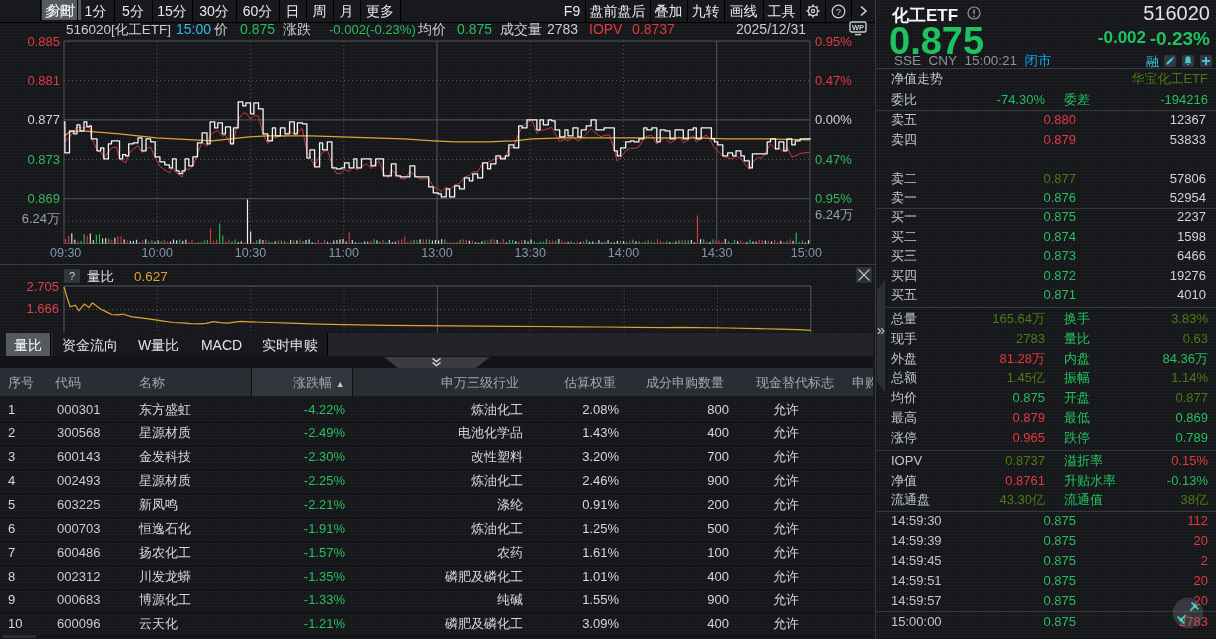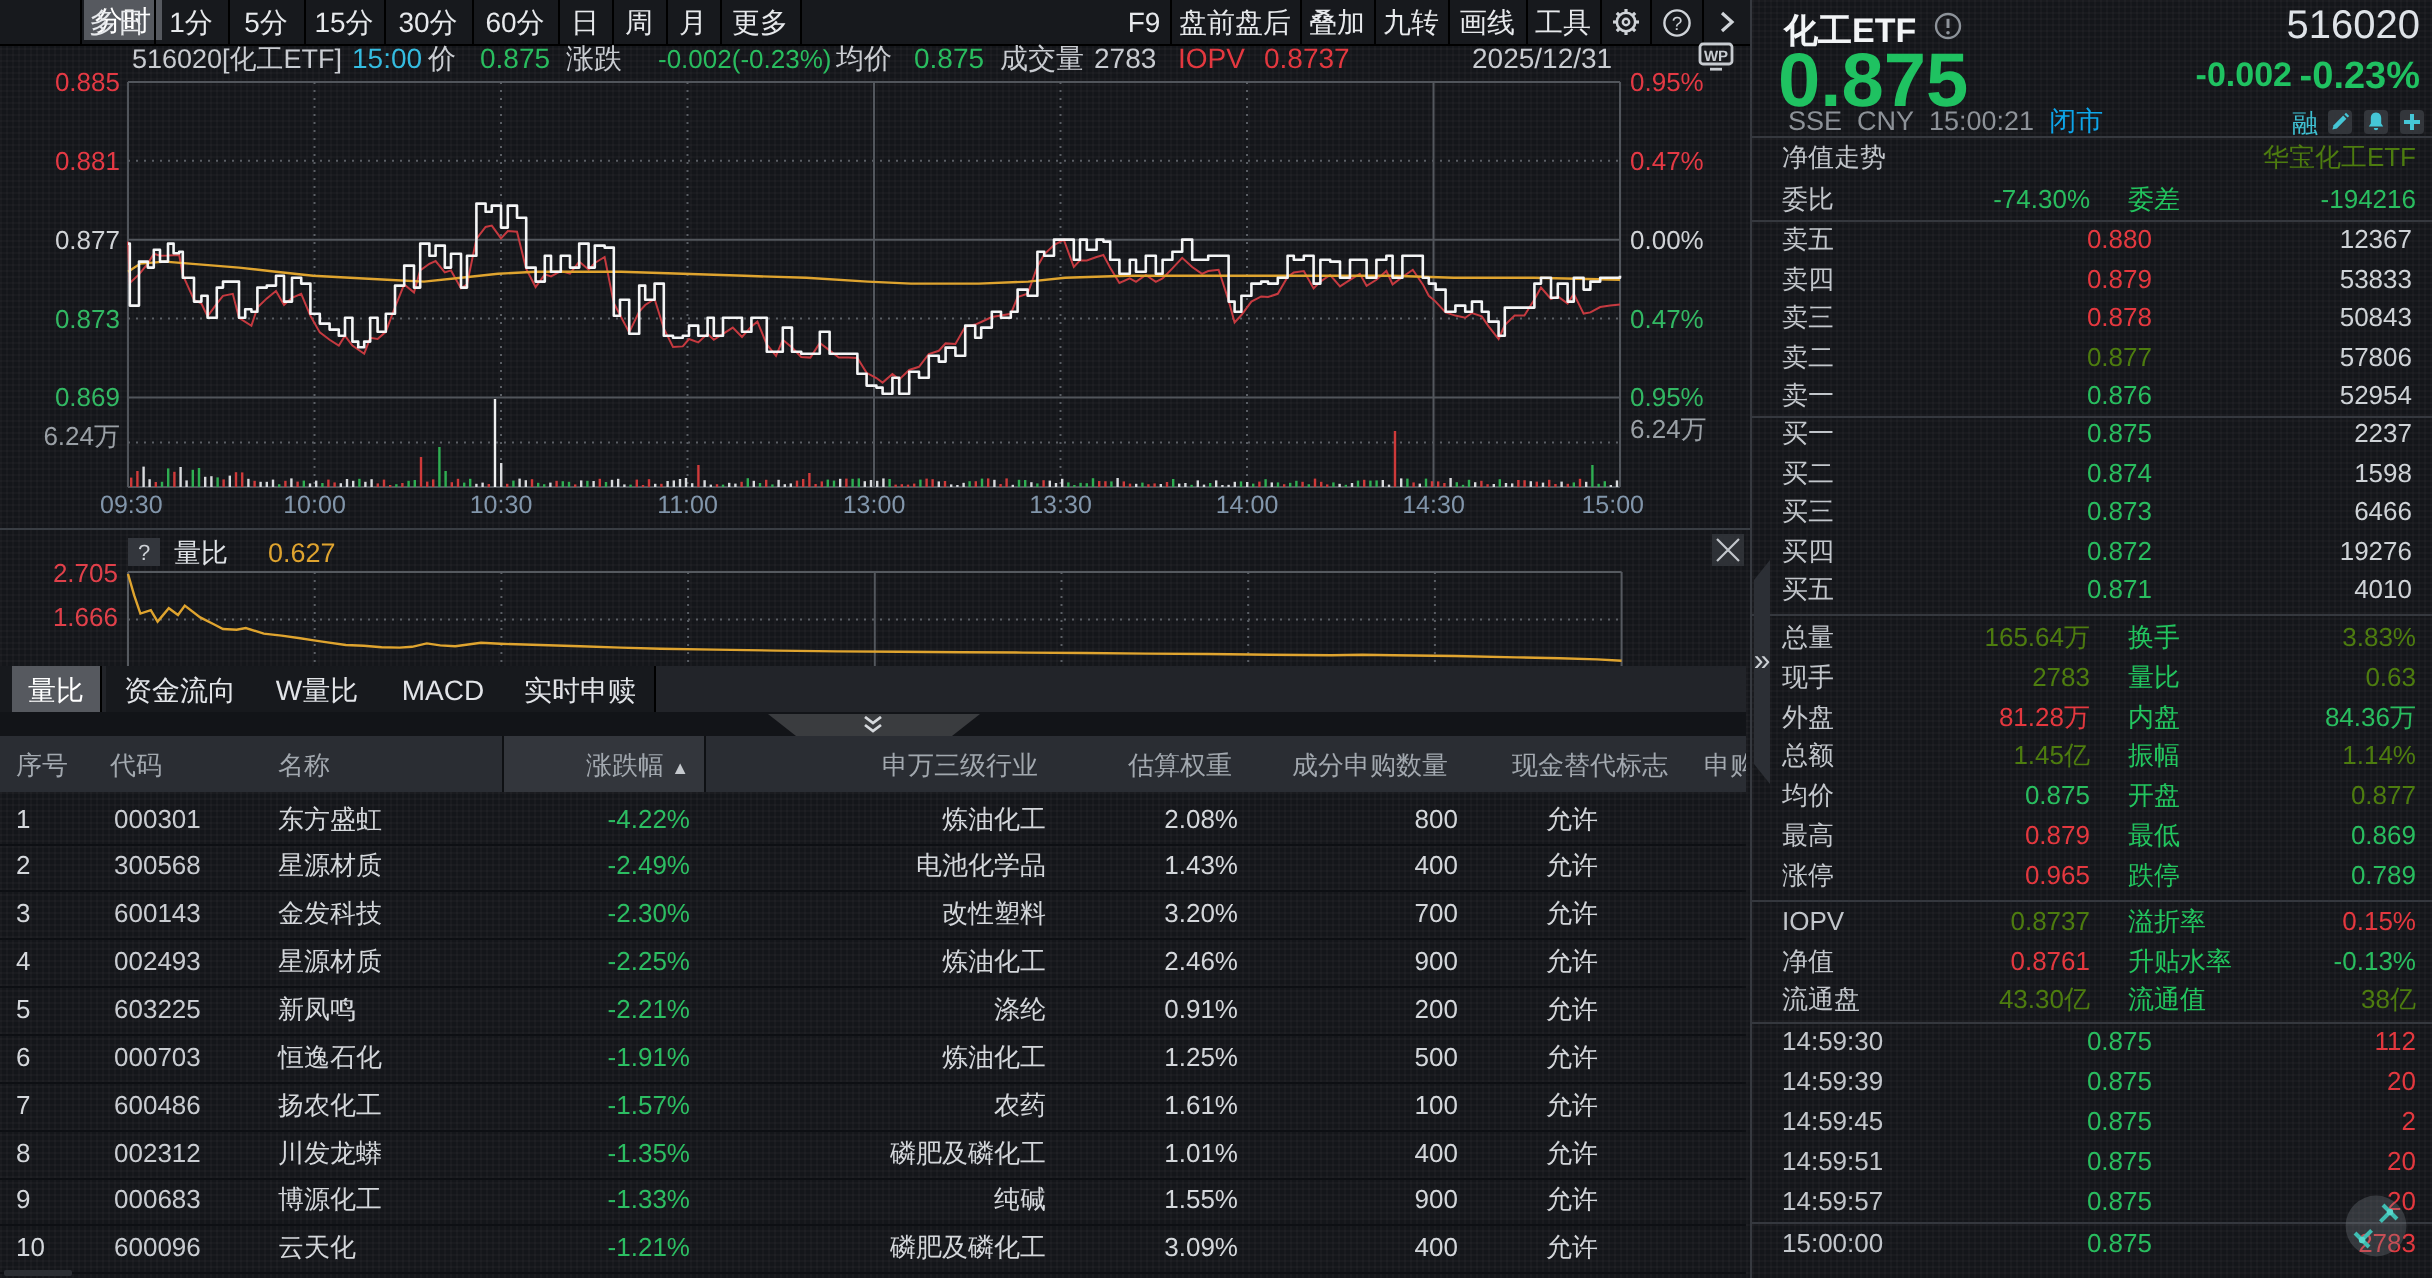--- a/index.html
+++ b/index.html
@@ -626,25 +626,20 @@
     <div class="row" style="top:110px">
       <span class="lab">卖五</span>
       <span class="v1 red">0.880</span>
       <span class="vq">12367</span>
     </div>
     <div class="row" style="top:129.6px">
       <span class="lab">卖四</span>
       <span class="v1 red">0.879</span>
       <span class="vq">53833</span>
     </div>
-    <div class="row" style="top:149.2px">
-      <span class="lab">卖三</span>
-      <span class="v1 red">0.878</span>
-      <span class="vq">50843</span>
-    </div>
     <div class="row" style="top:168.8px">
       <span class="lab">卖二</span>
       <span class="v1 white">0.877</span>
       <span class="vq">57806</span>
     </div>
     <div class="row" style="top:188.4px">
       <span class="lab">卖一</span>
       <span class="v1 green">0.876</span>
       <span class="vq">52954</span>
     </div>

